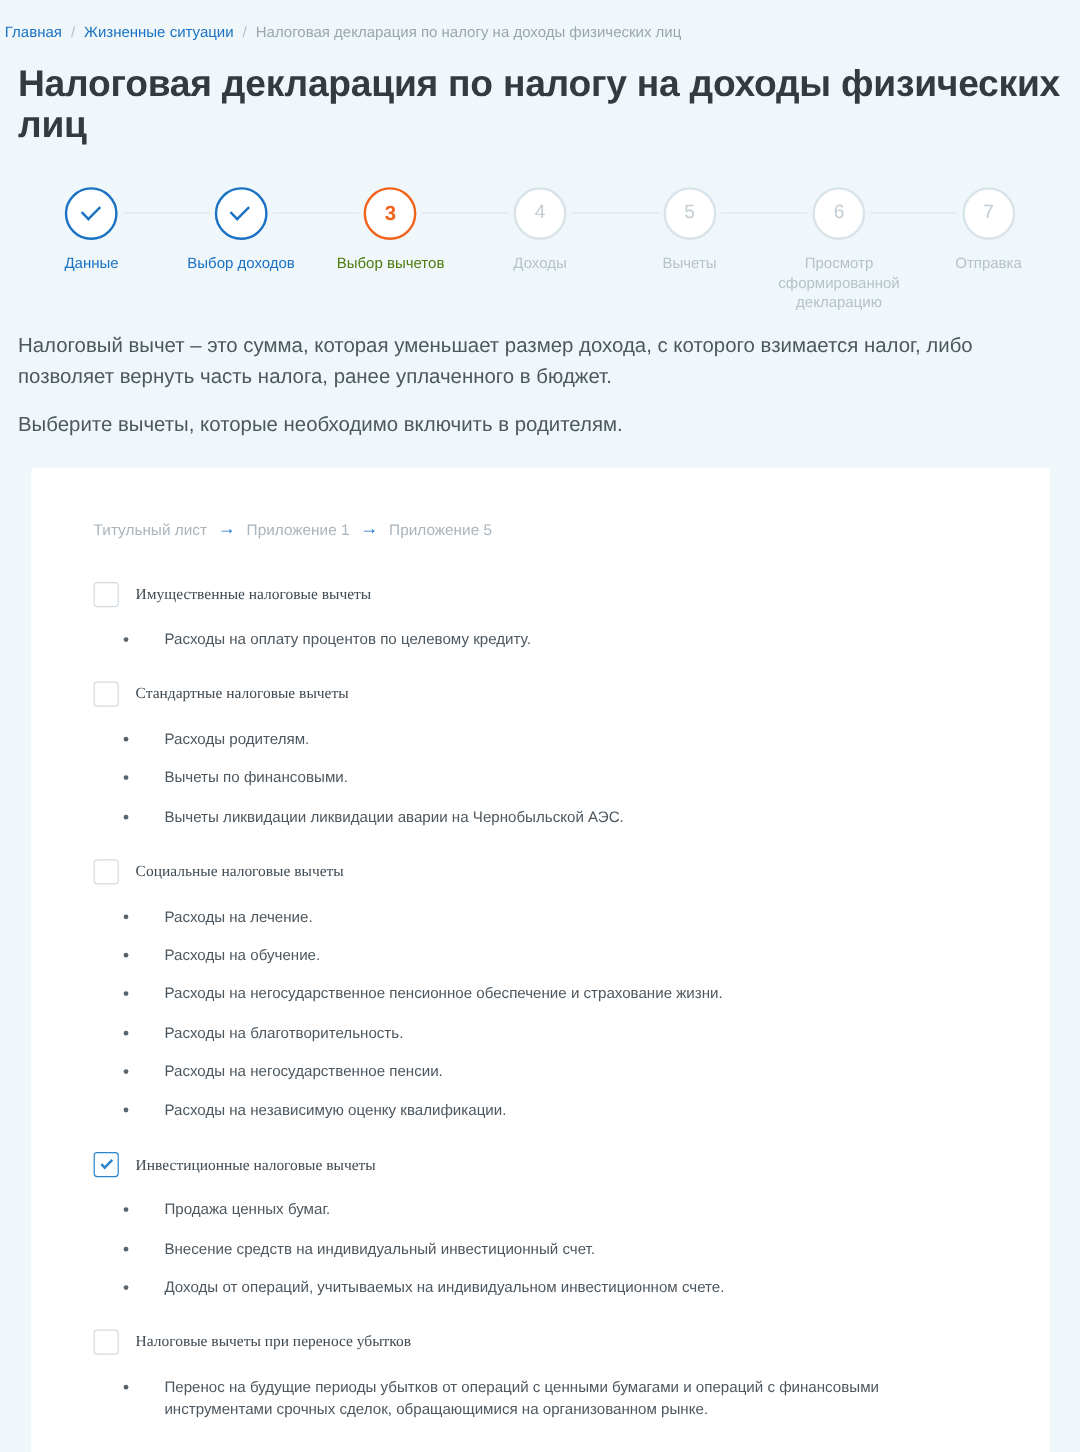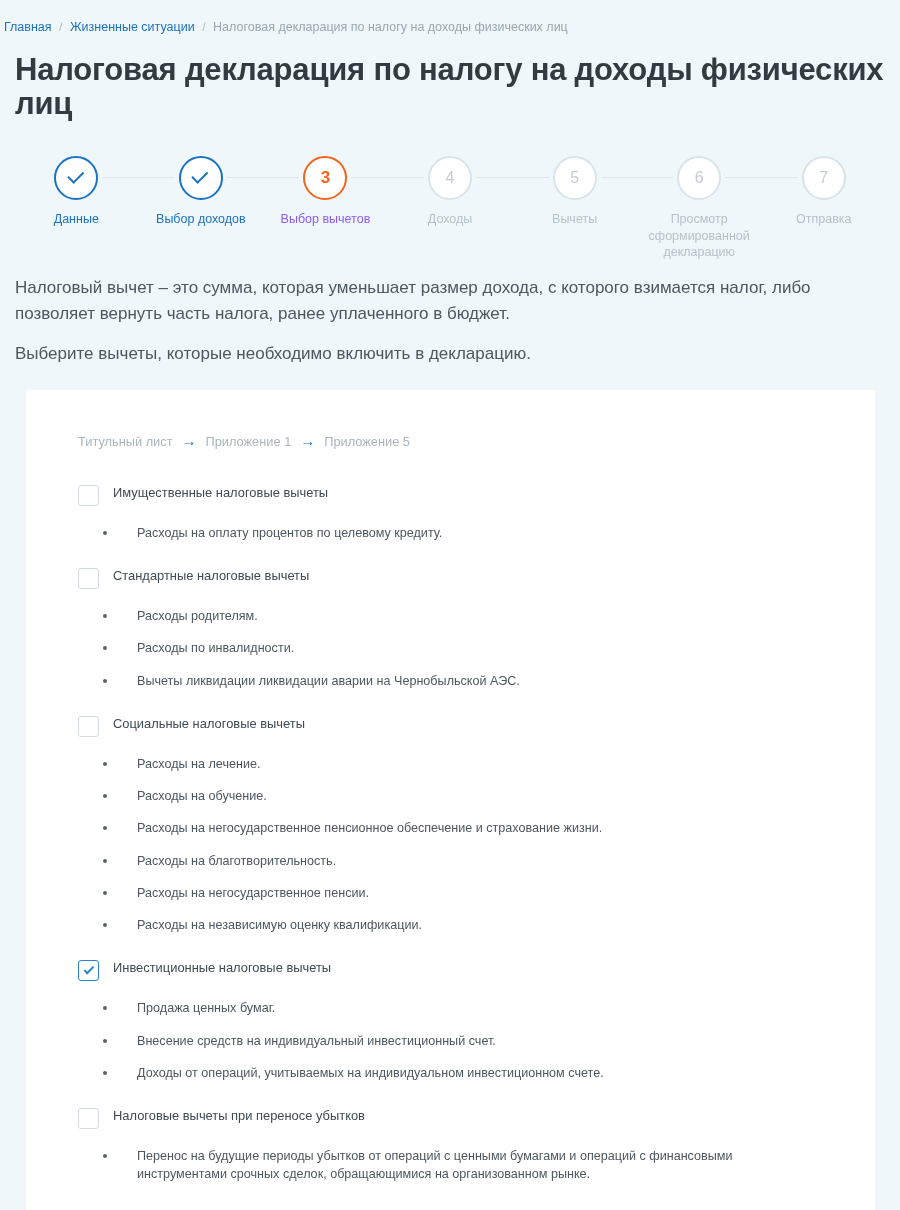--- a/index.html
+++ b/index.html
@@ -104,21 +104,21 @@
   }
   .step-label {
     margin-top: 11px;
     font-size: 12.5px;
     line-height: 1.33;
     color: #b6c2ca;
     padding: 0 6px;
     cursor: pointer;
   }
   .step-label.done { color: #1b72c4; }
-  .step-label.current { color: #8b5cf6; }
+  .step-label.current { color: #4d7c0f; }
 
   
   .intro {
     margin: 10px 15px 0 15px;
     font-size: 17px;
     line-height: 1.55;
     color: #4d575f;
     max-width: 860px;
   }
   .intro p { margin: 0 0 13px 0; }
@@ -148,22 +148,24 @@
     line-height: 1;
     position: relative;
     top: -1px;
   }
 
   
   .group { margin-bottom: 10px; }
 
   .group-head {
     display: flex;
+    align-items: center;
     margin: 0 0 0 22px;
     padding: 4px 0;
+    font-family: Liberation Serif, serif;
   }
   .checkbox {
     width: 21px;
     height: 21px;
     min-width: 21px;
     border: 1px solid #d3dbe0;
     border-radius: 3px;
     background: #ffffff;
     display: flex;
     align-items: center;
@@ -278,21 +280,21 @@
 
       <div class="circle">7</div>
       <div class="step-label">Отправка</div>
     </div>
 
   </div>
 </div>
 
 <div class="intro">
   <p>Налоговый вычет – это сумма, которая уменьшает размер дохода, с которого взимается налог, либо позволяет вернуть часть налога, ранее уплаченного в бюджет.</p>
-  <p>Выберите вычеты, которые необходимо включить в декларацию.</p>
+  <p>Выберите вычеты, которые необходимо включить в родителям.</p>
 </div>
 
 <div class="card">
 
   <div class="page-flow">
     <span class="flow-item">Титульный лист</span>
     <span class="flow-arrow">→</span>
     <span class="flow-item">Приложение 1</span>
     <span class="flow-arrow">→</span>
     <span class="flow-item">Приложение 5</span>
@@ -312,21 +314,21 @@
 
   <div class="group">
     <div class="group-head">
       <span class="checkbox">
         
       </span>
       <span class="group-title">Стандартные налоговые вычеты</span>
     </div>
     <ul class="bullets">
       <li>Расходы родителям.</li>
-      <li>Расходы по инвалидности.</li>
+      <li>Вычеты по финансовыми.</li>
       <li>Вычеты ликвидации ликвидации аварии на Чернобыльской АЭС.</li>
     </ul>
   </div>
 
   <div class="group">
     <div class="group-head">
       <span class="checkbox">
         
       </span>
       <span class="group-title">Социальные налоговые вычеты</span>

